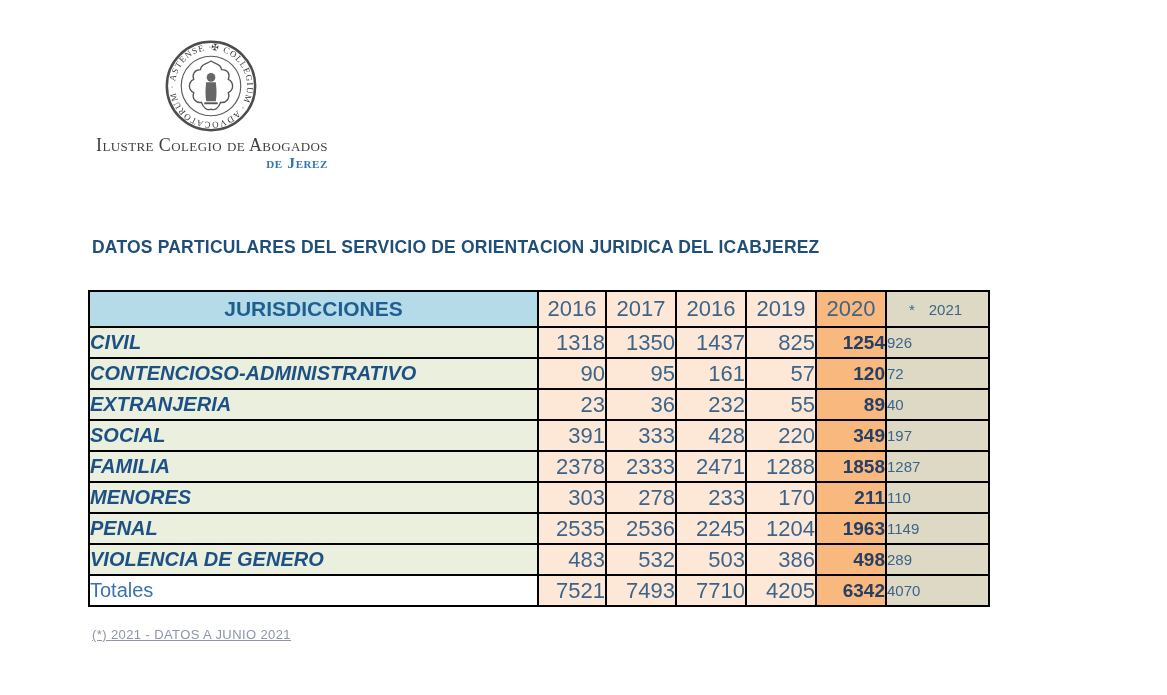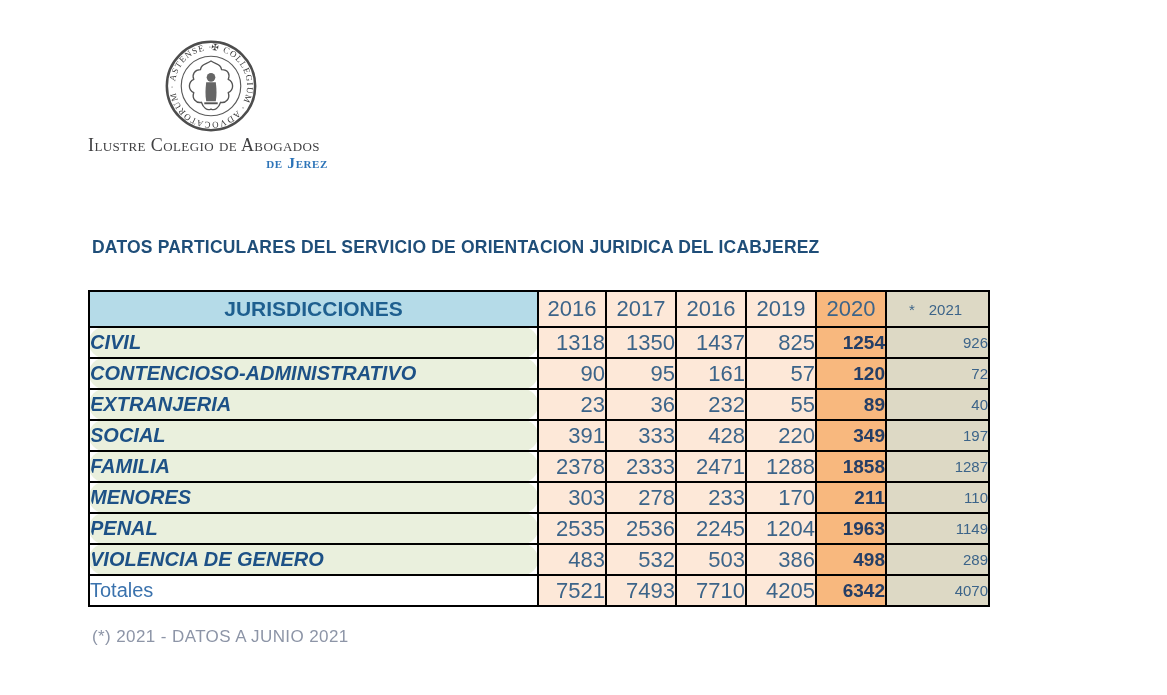--- a/index.html
+++ b/index.html
@@ -1,21 +1,21 @@
 <!DOCTYPE html>
 <html><head>
 <meta charset="utf-8">
 <style>
   html,body{margin:0;padding:0;background:#fff;}
   body{width:1167px;height:695px;position:relative;overflow:hidden;
        font-family:"Liberation Sans",sans-serif;-webkit-font-smoothing:antialiased;}
 
   
   .seal{position:absolute;left:160px;top:38px;width:102px;height:96px;}
-  .org{position:absolute;left:88px;top:137px;width:246px;
+  .org{position:absolute;left:96px;top:137px;width:246px;
        font-family:"Liberation Serif",serif;font-variant:small-caps;
        color:#3f3f41;font-size:18px;letter-spacing:.4px;line-height:17px;white-space:nowrap;}
   .org2{position:absolute;left:88px;top:154px;width:240px;text-align:right;
         font-family:"Liberation Serif",serif;font-variant:small-caps;font-weight:bold;
         color:#2d74b8;font-size:15.5px;letter-spacing:.6px;}
 
   
   .title{position:absolute;left:92px;top:237px;width:1000px;
          font-weight:bold;font-size:17.5px;letter-spacing:.2px;color:#1f4e79;}
 
@@ -24,31 +24,31 @@
              border-collapse:collapse;table-layout:fixed;}
   table.data td,table.data th{border:2px solid #000;overflow:hidden;white-space:nowrap;
              height:31px;padding:0;box-sizing:border-box;}
   tr.hdr th{height:36px;}
   th.jur{background:#b5dbe8;color:#1e5f8f;font-size:21px;font-weight:bold;text-align:center;}
   th.year{background:#fde8d8;color:#3c6489;font-weight:normal;font-size:22px;text-align:center;margin-top:12px;}
   th.y2020h{background:#f8b87e;}
   th.y2021h{background:#ddd9c5;font-size:15px;font-weight:normal;color:#3c6489;}
   .y21wrap{display:flex;justify-content:center;align-items:center;gap:14px;padding-right:4px;}
   td.lbl{background:#eaf0dd;color:#1d5186;font-weight:bold;font-style:italic;
-         font-size:20px;text-align:left;padding-left:5px;border-radius:15px;}
+         font-size:20px;text-align:left;padding-left:5px;}
   td.lblTot{background:#ffffff;color:#3a72ad;font-weight:normal;font-style:normal;
          font-size:20px;text-align:left;padding-left:5px;}
   td.num{background:#fde8d8;color:#3c6489;font-size:22px;text-align:right;padding-right:6px;}
   td.n20{background:#f8b87e;color:#243e66;font-size:19px;font-weight:bold;
          text-align:right;padding-right:8px;}
-  td.n21{background:#ddd9c5;color:#3c6489;font-size:15px;text-align:right;padding-right:9px;}
+  td.n21{background:#ddd9c5;color:#3c6489;font-size:15px;text-align:left;padding-right:9px;}
 
   
-  .footnote{position:absolute;left:92px;top:627px;font-size:17px;
-            letter-spacing:.4px;color:#8d95a7;}
+  .footnote{position:absolute;left:92px;top:627px;font-size:13px;
+            letter-spacing:.4px;color:#8d95a7;text-decoration:underline;}
 </style>
 </head>
 <body>
 
 <svg class="seal" viewBox="0 0 100 100">
   <circle cx="50" cy="50" r="46" fill="none" stroke="#4d4d4d" stroke-width="2.6"></circle>
   <circle cx="50" cy="50" r="31" fill="none" stroke="#5a5a5a" stroke-width="1.2"></circle>
   <defs>
     <path id="sealTextPath" d="M 50,12.5 A 37.5,37.5 0 1 1 49.99,12.5"></path>
   </defs>

